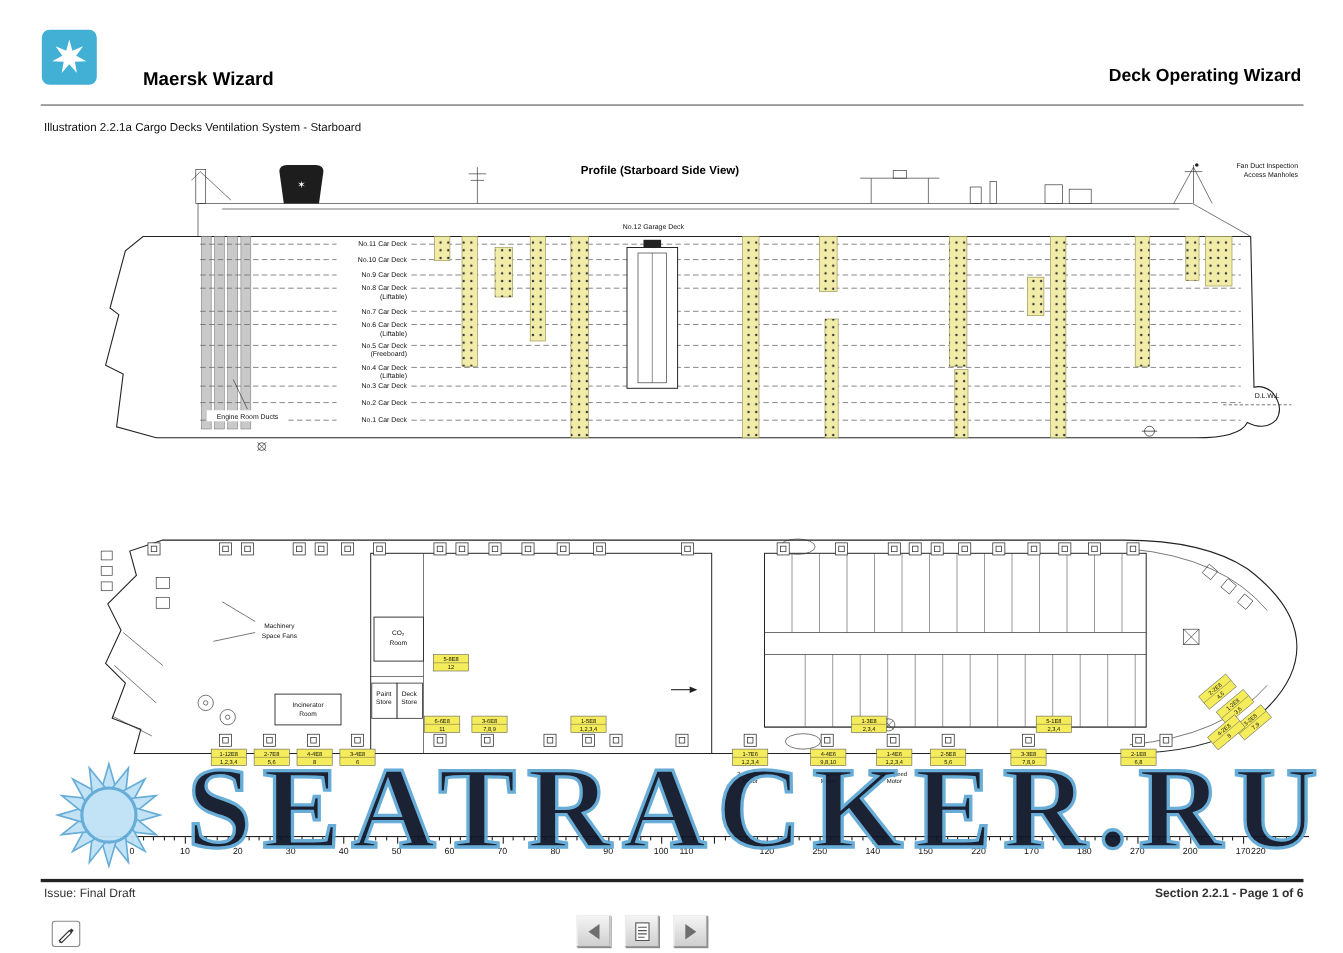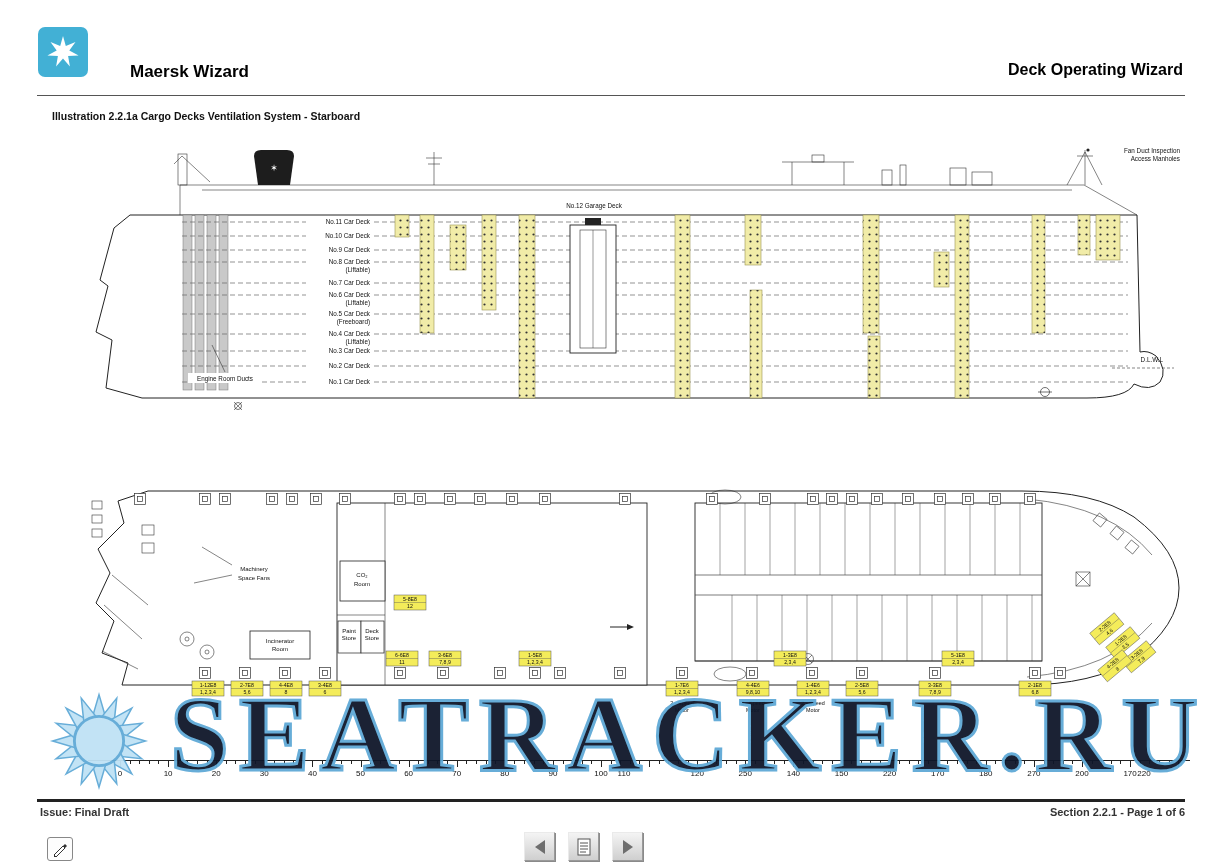--- a/index.html
+++ b/index.html
@@ -5,21 +5,21 @@
   * { box-sizing: border-box; }
   html,body { margin:0; padding:0; background:#ffffff; }
   body { font-family:"Liberation Sans", sans-serif; }
   .page { position:relative; width:1221px; height:866px; background:#fff; overflow:hidden; }
 
   
   .logo { position:absolute; left:38px; top:27px; width:50px; height:50px; background:#42b0d5; border-radius:7px; display:flex; align-items:center; justify-content:center; }
   .ship-name { position:absolute; left:130px; top:62px; font-size:17px; font-weight:bold; color:#000; }
   .manual-title { position:absolute; right:38px; top:61px; font-size:16px; font-weight:bold; color:#000; }
   .header-rule { position:absolute; left:37px; top:95px; width:1148px; height:1px; background:#555; }
-  .illus-title { position:absolute; left:40px; top:110px; font-size:10.5px; font-weight:bold; color:#111;margin-left:12px; }
+  .illus-title { position:absolute; left:40px; top:110px; font-size:10.5px; font-weight:normal; color:#111; }
   .profile-title { position:absolute; left:85px; top:149px; width:1030px; text-align:center; font-size:10.5px; font-weight:bold; }
   .upper-title { position:absolute; left:85px; top:458px; width:1050px; text-align:center; font-size:10.5px; font-weight:bold; }
 
   #profile-svg { position:absolute; left:82px; top:140px; width:1105px; height:285px; }
   #upper-svg   { position:absolute; left:82px; top:455px; width:1105px; height:262px; }
   svg text { font-family:"Liberation Sans", sans-serif; }
   .deckline  { stroke:#666; stroke-width:0.7; stroke-dasharray:5,3; fill:none; }
   .decklabel { font-size:6.3px; fill:#111; }
   .anno      { font-size:6.3px; fill:#111; }
   .roomtext  { font-size:6px; fill:#111; }
@@ -34,21 +34,21 @@
   .tick.major { height:6px; }
   .tick.minor { height:3px; }
   .ticklabel { position:absolute; top:17px; transform:translateX(-50%); font-size:8px; color:#111; }
 
   
   .watermark { position:absolute; left:28px; top:688px; width:1180px; display:flex; align-items:center; pointer-events:none; opacity:0.95; z-index:5; }
   .wm-text { font-family:"Liberation Serif", serif; font-weight:bold; font-size:106px; line-height:1; color:#0f172a; -webkit-text-stroke:3px #5fa9d6; letter-spacing:10px; white-space:nowrap; transform:translateY(-6px); }
 
   
   .footer-rule { position:absolute; left:37px; top:799px; width:1148px; height:3px; background:#222; z-index:6; }
-  .footer-issue   { position:absolute; left:40px;  top:806px; font-size:11px; font-weight:bold; color:#333; z-index:6; }
+  .footer-issue   { position:absolute; left:40px;  top:806px; font-size:11px; font-weight:normal; color:#333; z-index:6; }
   .footer-imo     { position:absolute; left:37px;  top:806px; width:1148px; text-align:center; font-size:11px; font-weight:bold; color:#333; z-index:6; }
   .footer-section { position:absolute; right:36px; top:806px; font-size:11px; font-weight:bold; color:#333; z-index:6; }
 
   
   .tool-btn { position:absolute; left:47px; top:837px; width:26px; height:24px; background:#fdfdfd; border:1px solid #888; border-radius:3px; display:flex; align-items:center; justify-content:center; padding:0; cursor:pointer; z-index:7; }
   .nav-group { position:absolute; left:524px; top:832px; display:flex; gap:13px; z-index:7; }
   .nav-btn { width:31px; height:29px; background:linear-gradient(#f4f4f4,#cfcfcf); border:1px solid #9a9a9a; border-top-color:#eaeaea; border-left-color:#eaeaea; box-shadow:1px 1px 0 #8a8a8a; display:flex; align-items:center; justify-content:center; padding:0; cursor:pointer; }
   .arrow { width:0; height:0; border-style:solid; }
   .arrow.left  { border-width:7px 10px 7px 0; border-color:transparent #6e6e6e transparent transparent; }
   .arrow.right { border-width:7px 0 7px 10px; border-color:transparent transparent transparent #6e6e6e; }
@@ -61,20 +61,21 @@
   <div class="logo">
     <svg width="48" height="48" viewBox="0 0 48 48">
       <polygon fill="#ffffff" points="24,8 26.8,18.1 36.5,14 30.3,22.6 39.6,27.6 29.1,28.1 30.9,38.4 24,30.5 17.1,38.4 18.9,28.1 8.4,27.6 17.7,22.6 11.5,14 21.2,18.1"></polygon>
     </svg>
   </div>
   <div class="ship-name">Maersk Wizard</div>
   <div class="manual-title">Deck Operating Wizard</div>
   <div class="header-rule"></div>
 
   <div class="illus-title">Illustration 2.2.1a Cargo Decks Ventilation System - Starboard</div>
+  <div class="profile-title">Profile (Starboard Side View)</div>
 
   <svg id="profile-svg" viewBox="0 0 1105 285">
     <defs>
       <pattern id="dotpat" width="7" height="7" patternUnits="userSpaceOnUse">
         <circle cx="3.5" cy="3.5" r="1.1" fill="#333"></circle>
       </pattern>
     </defs>
 
     <path class="thick" d="M60,258 L1005,258 Q1045,258 1052,244 Q1068,252 1078,242 Q1086,230 1074,216 Q1066,210 1058,212 L1055,75 L48,75 L32,88 L18,140 L26,146 L14,192 L30,200 L24,248 Z"></path>
 

